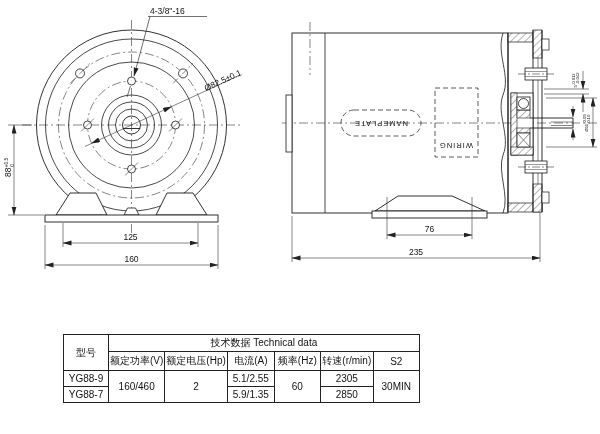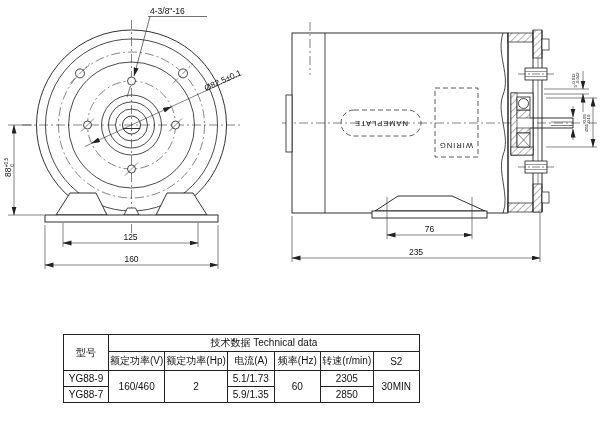--- a/index.html
+++ b/index.html
@@ -229,31 +229,31 @@
         <col style="width:53px">
         <col style="width:46px">
   </colgroup>
   <tbody>
         <tr class="r1">
     <td rowspan="2" class="cn">型号</td>
     <td colspan="6" class="cn">技术数据 Technical data</td>
   </tr>
   <tr class="r2">
     <td class="cn">额定功率(V)</td>
-    <td class="cn">额定功率(Hp)</td>
+    <td class="cn">额定电压(Hp)</td>
     <td class="cn">电流(A)</td>
     <td class="cn">频率(Hz)</td>
     <td class="cn">转速(r/min)</td>
     <td>S2</td>
   </tr>
   <tr class="r3">
     <td>YG88-9</td>
     <td rowspan="2">160/460</td>
     <td rowspan="2">2</td>
-    <td>5.1/1.73</td>
+    <td>5.1/2.55</td>
     <td rowspan="2">60</td>
     <td>2305</td>
     <td rowspan="2">30MIN</td>
   </tr>
   <tr class="r4">
     <td>YG88-7</td>
     <td>5.9/1.35</td>
     <td>2850</td>
   </tr>
 </tbody>

